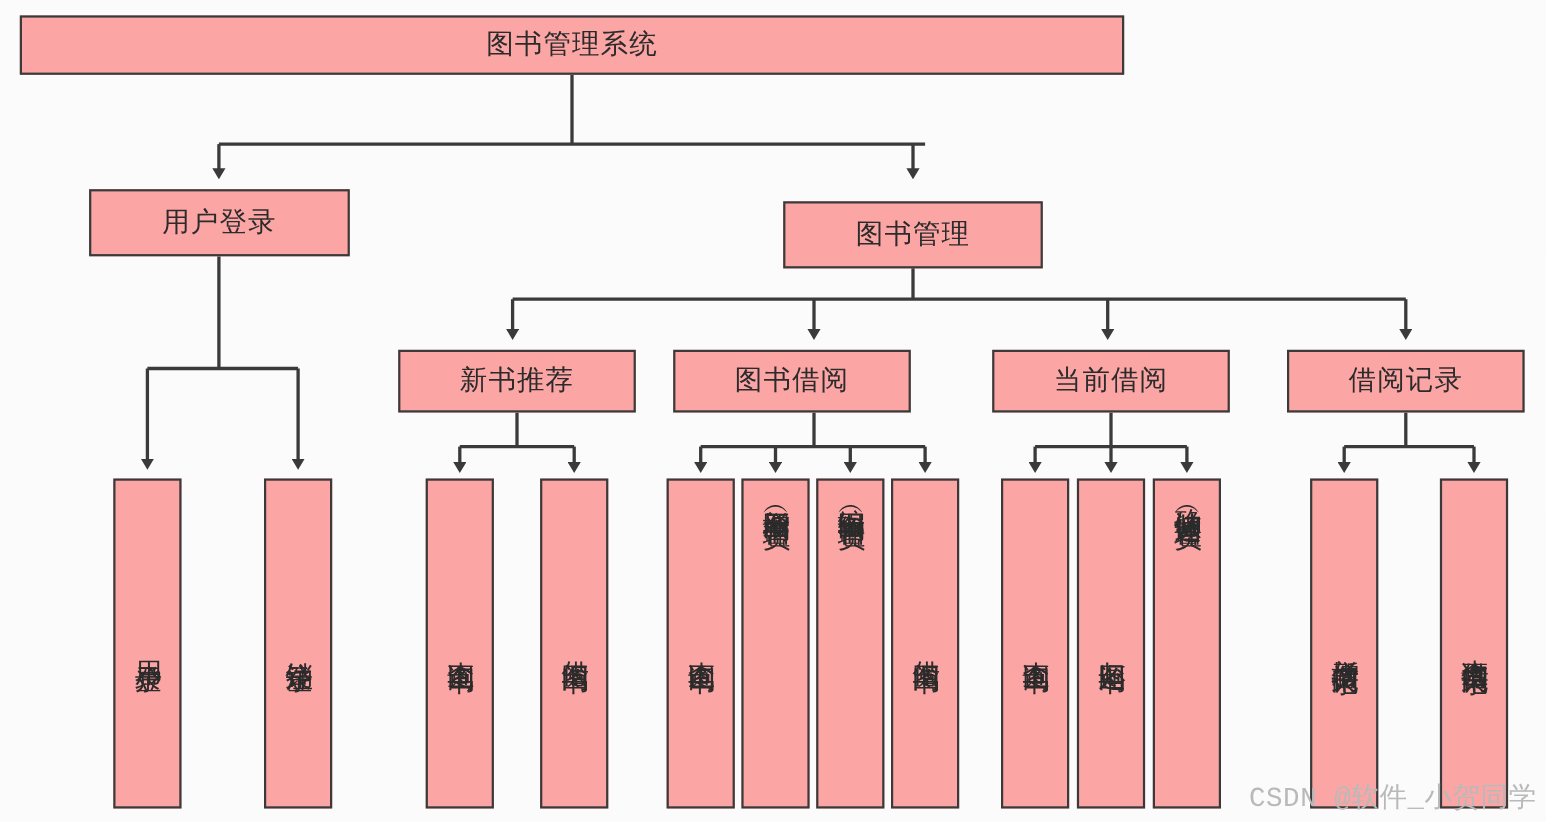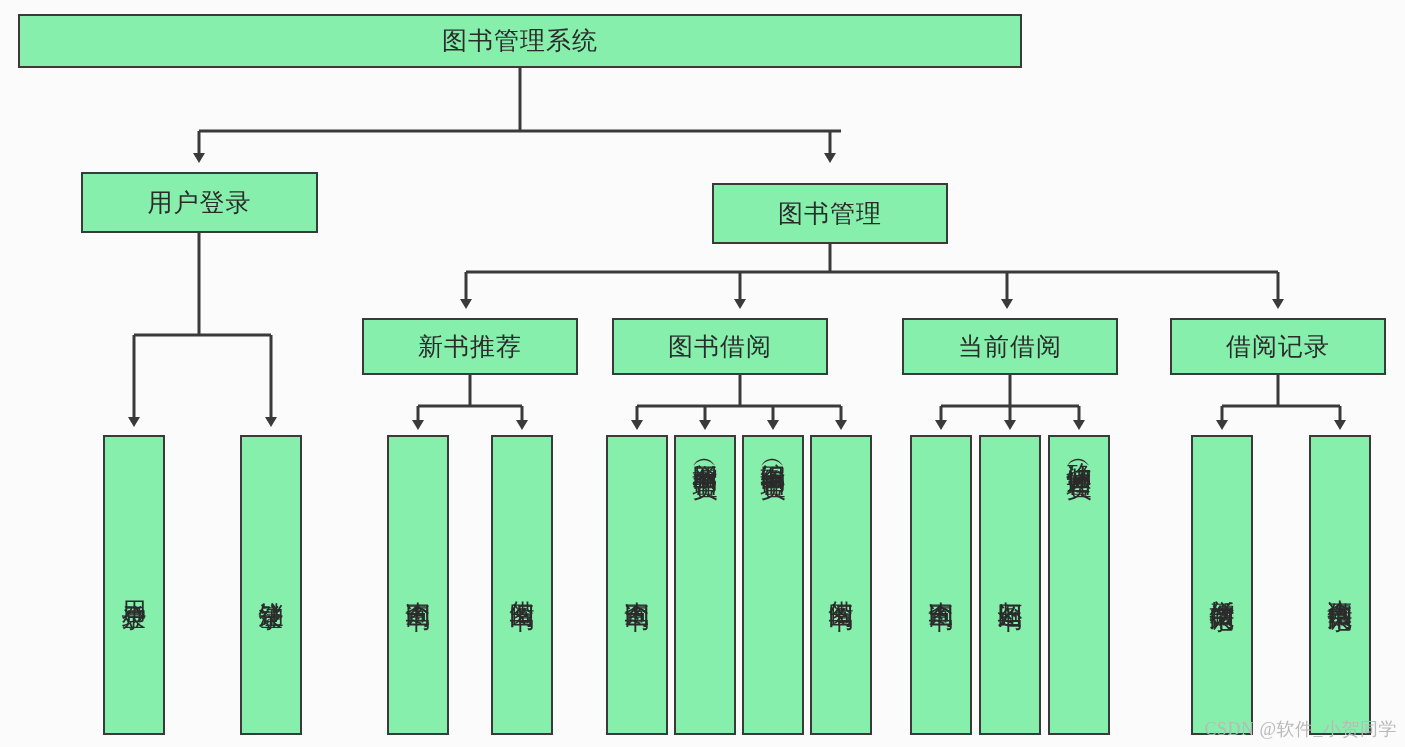--- a/index.html
+++ b/index.html
@@ -16,21 +16,21 @@
     background:#fbfbfb;
   }
   svg.edges{
     position:absolute;left:0;top:0;
     width:1405px;height:747px;
     pointer-events:none;
   }
   .node{
     position:absolute;
     box-sizing:border-box;
-    background:#86efac;
+    background:#fca5a5;
     border:2.5px solid #3a3a3a;
     display:flex;
     align-items:center;
     justify-content:center;
     color:#2b2b2b;
   }
   .node .label{
     display:block;
     text-align:center;
     line-height:1.18;
@@ -54,24 +54,24 @@
     font-size:25px;
     line-height:1.08;
     letter-spacing:2px;
     white-space:pre;
   }
   
   .node.v.mid{ align-items:center; padding-top:0; }
   .watermark{
     position:absolute;
     right:8px;bottom:6px;
-    font-size:18px;
+    font-size:25px;
     color:#b9b9b9;
     letter-spacing:0.5px;
-    font-family:Liberation Serif, serif;
+    font-family:Liberation Mono, monospace;
     white-space:nowrap;
     text-align:center;
   }
 </style>
 </head>
 <body>
 
 <div id="diagram">
 
   <svg class="edges" viewBox="0 0 1405 747" xmlns="http://www.w3.org/2000/svg">

